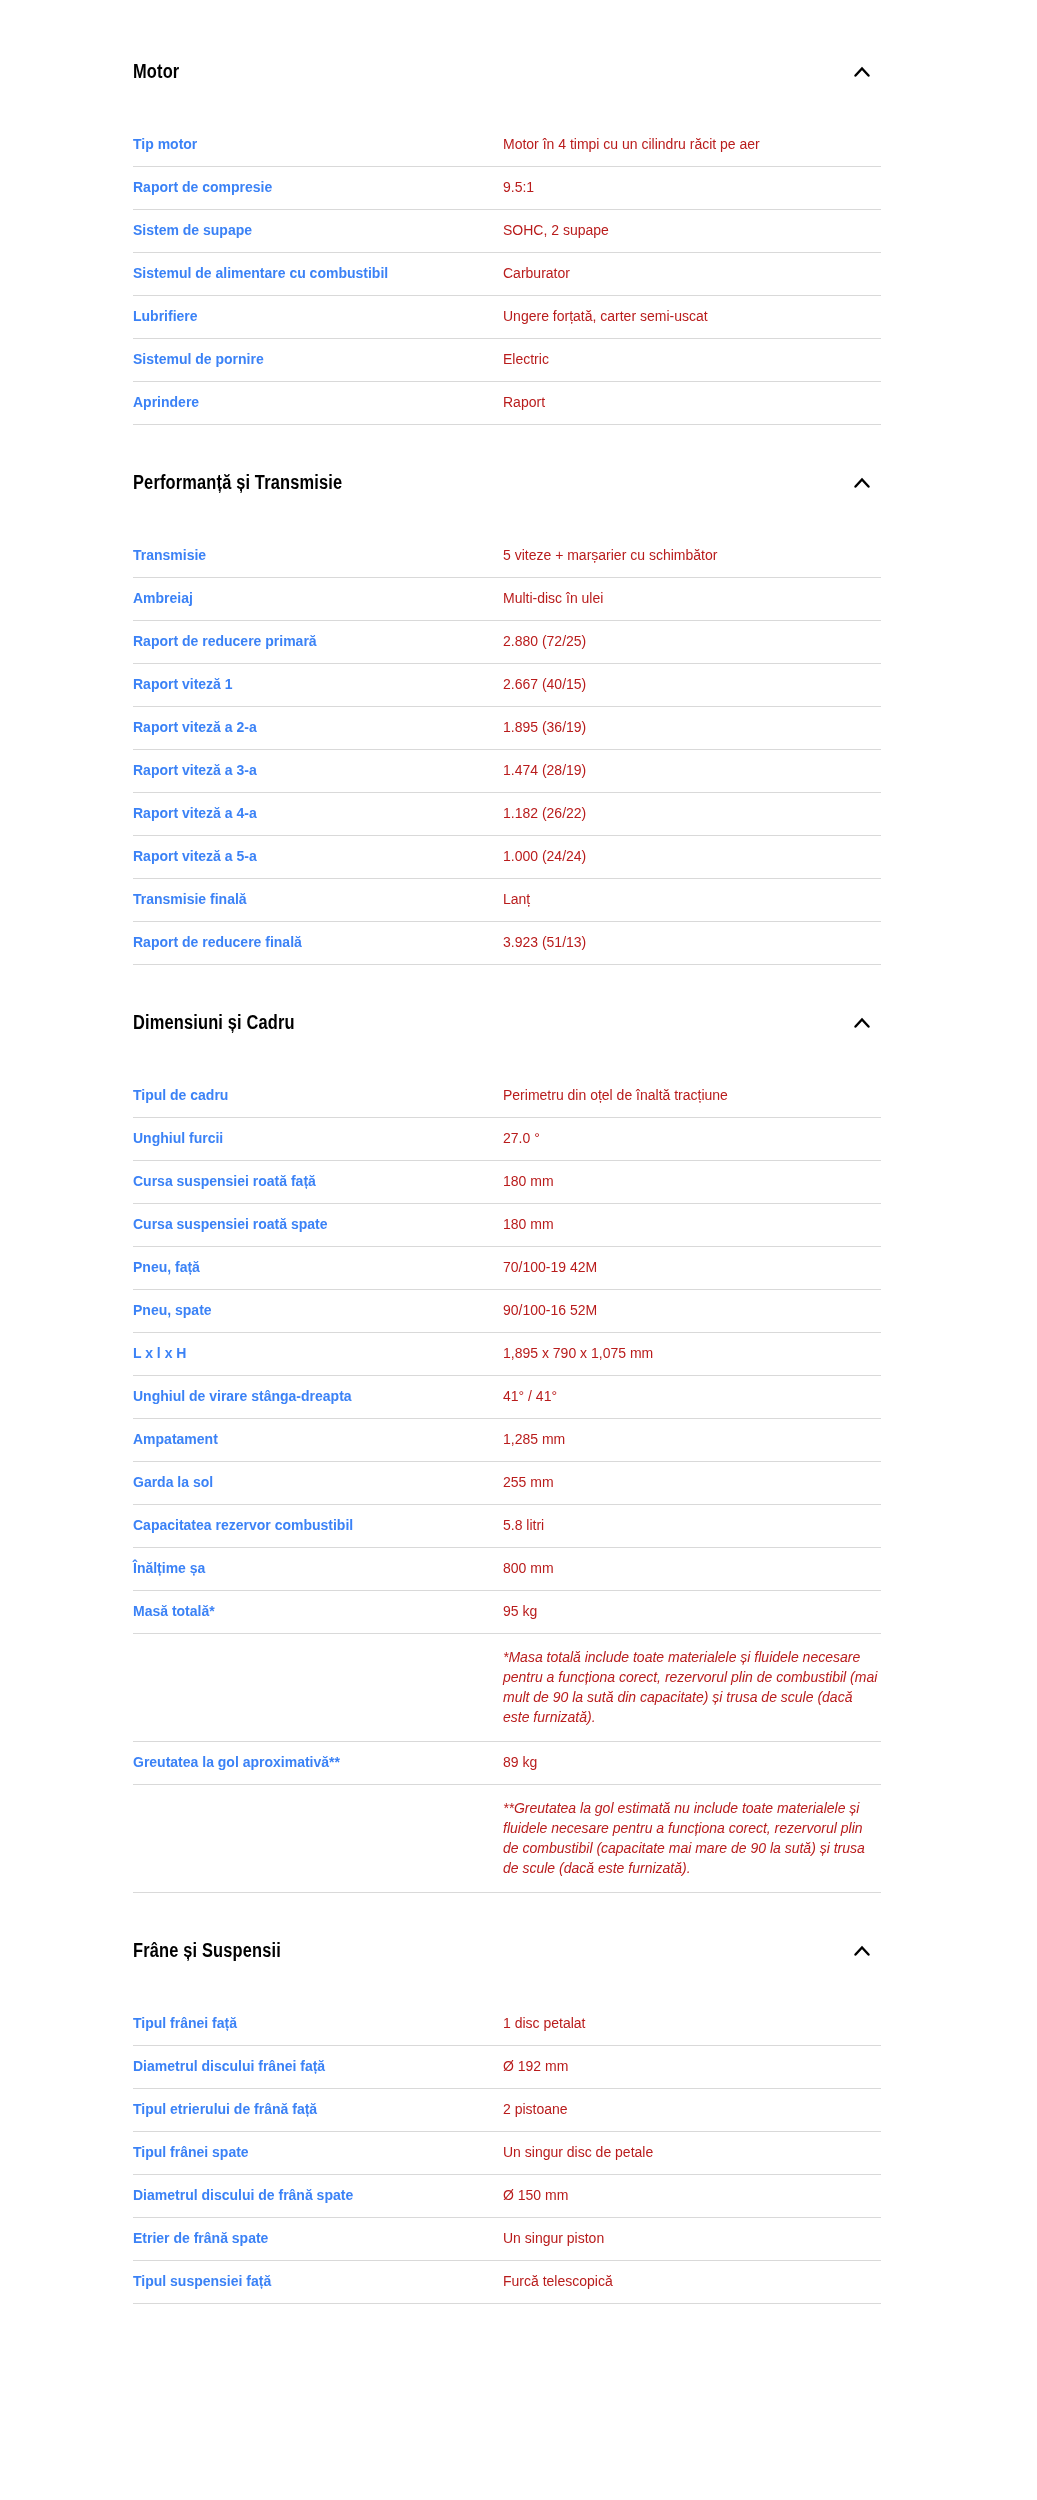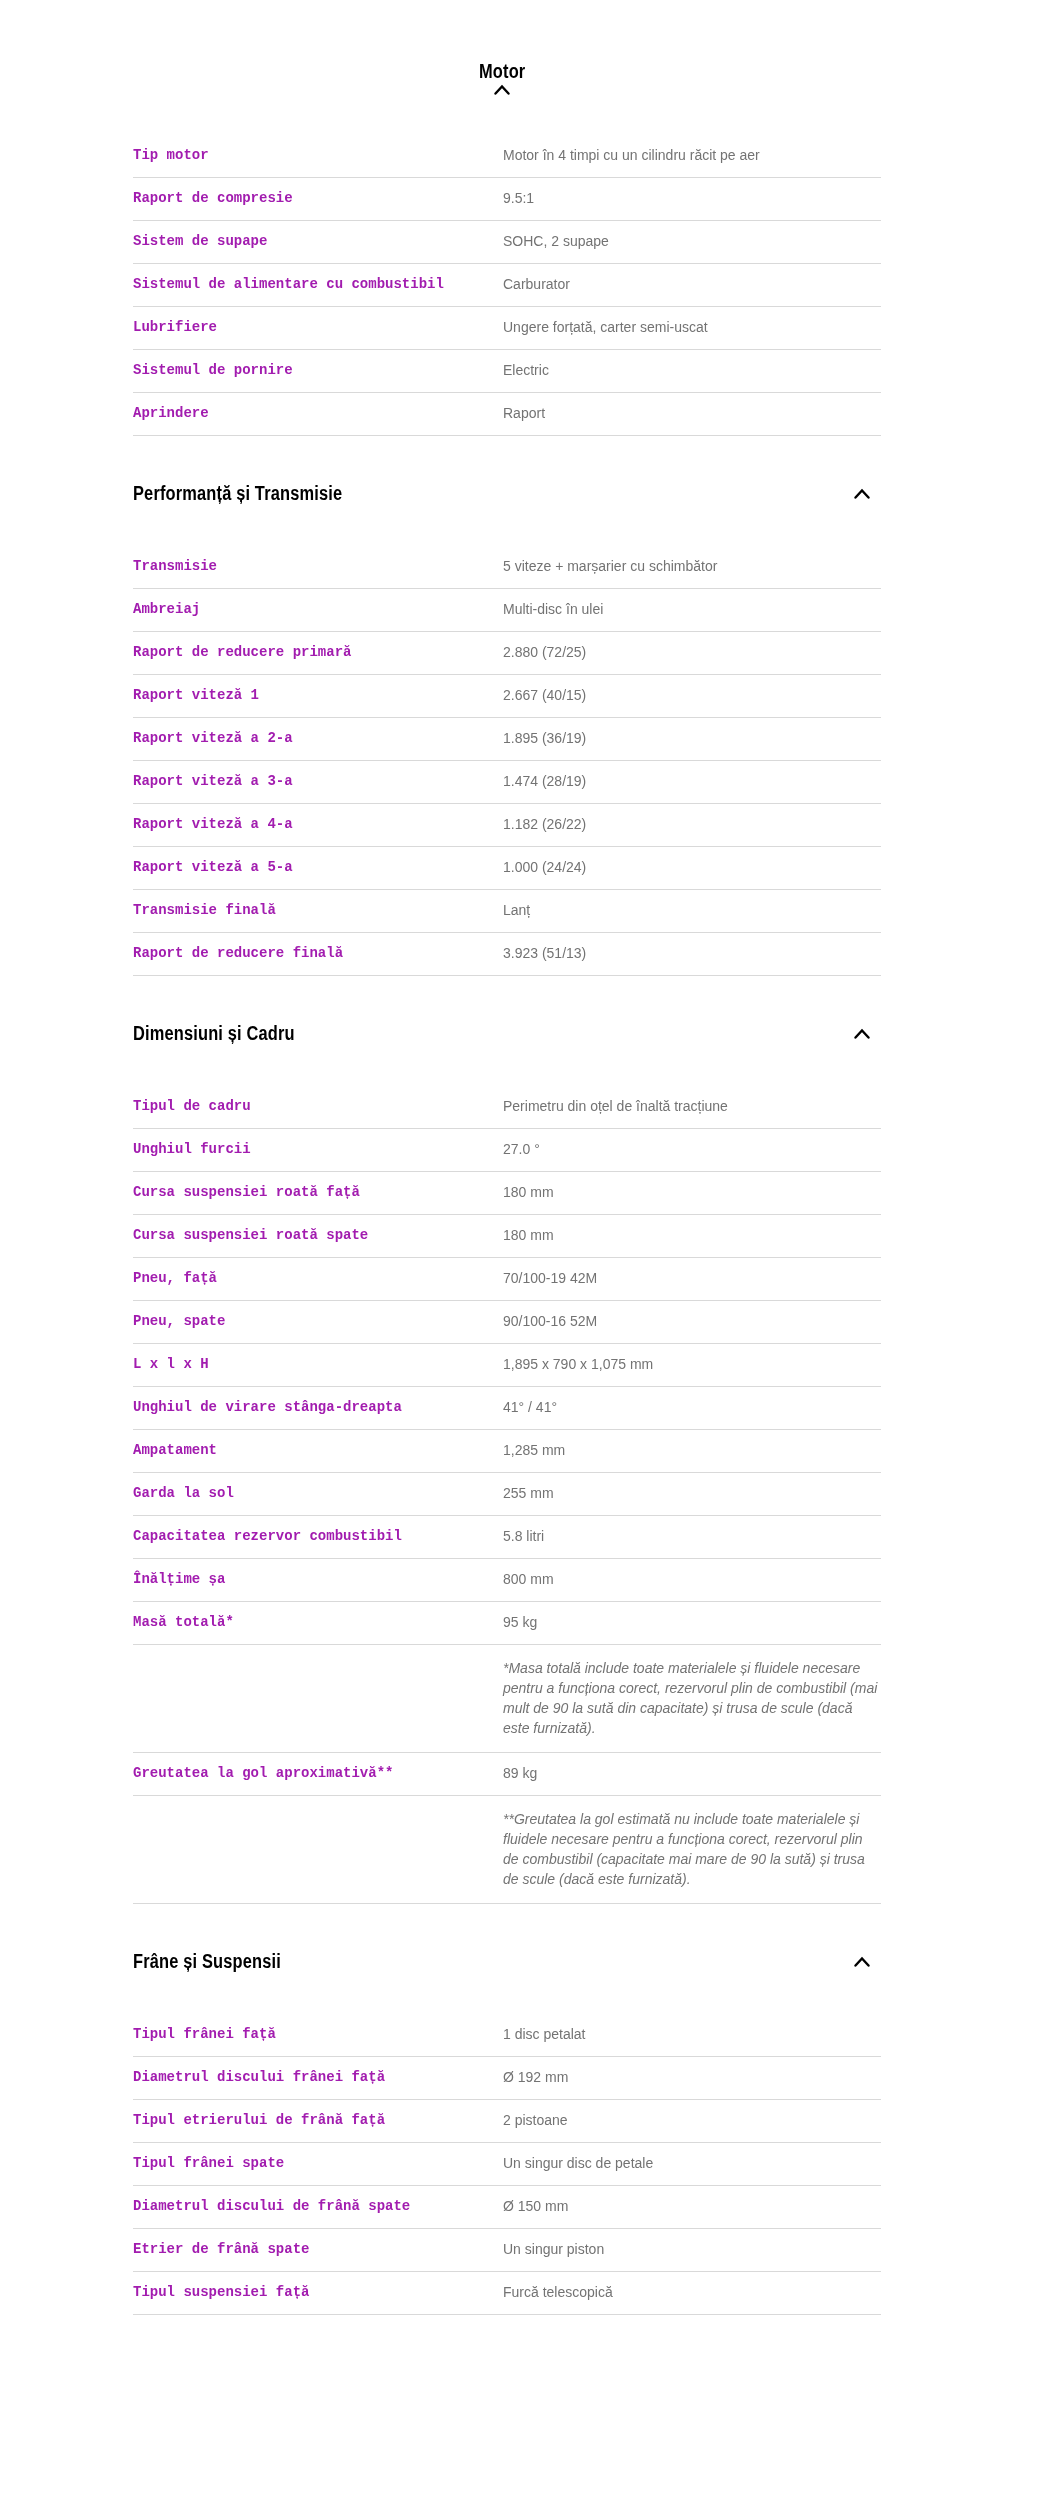--- a/index.html
+++ b/index.html
@@ -17,21 +17,20 @@
     padding: 58px 156px 0 133px; 
   }
   .section-header {
     display: flex;
     align-items: center;
     justify-content: space-between;
     padding: 44px 0 40px 0;
   }
   .section:first-child .section-header {
     padding-top: 0;
-    flex-direction: column;
   }
   .section-title {
     font-size: 20px;
     font-weight: 700;
     line-height: 26px;
     white-space: nowrap;
     display: inline-block;
     transform: scaleX(0.82);
     transform-origin: 0 50%;
     letter-spacing: 0.2px;
@@ -54,27 +53,26 @@
     align-items: flex-start;
     padding: 13px 0 14px 0;
     border-bottom: 1px solid #d9d9d9;
     font-size: 14px;
     line-height: 15px;
   }
   .row-label {
     width: 370px;
     flex: 0 0 370px;
     font-weight: 700;
-    color: #a21caf;
+    color: #3b82f6;
     padding-right: 20px;
-    font-family: Liberation Mono, monospace;
   }
   .row-value {
     flex: 1 1 auto;
-    color: #737373;
+    color: #b91c1c;
     font-weight: 400;
   }
   .row.note {
     padding: 13px 0 14px 0;
   }
   .row.note .row-value {
     line-height: 20px;
     font-style: italic;
   }
 </style>

